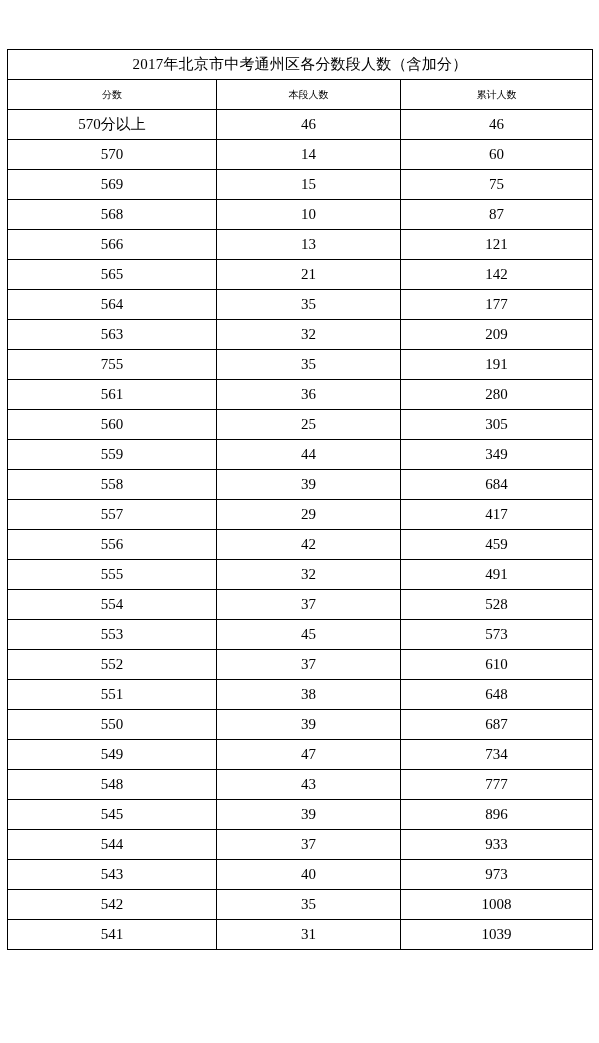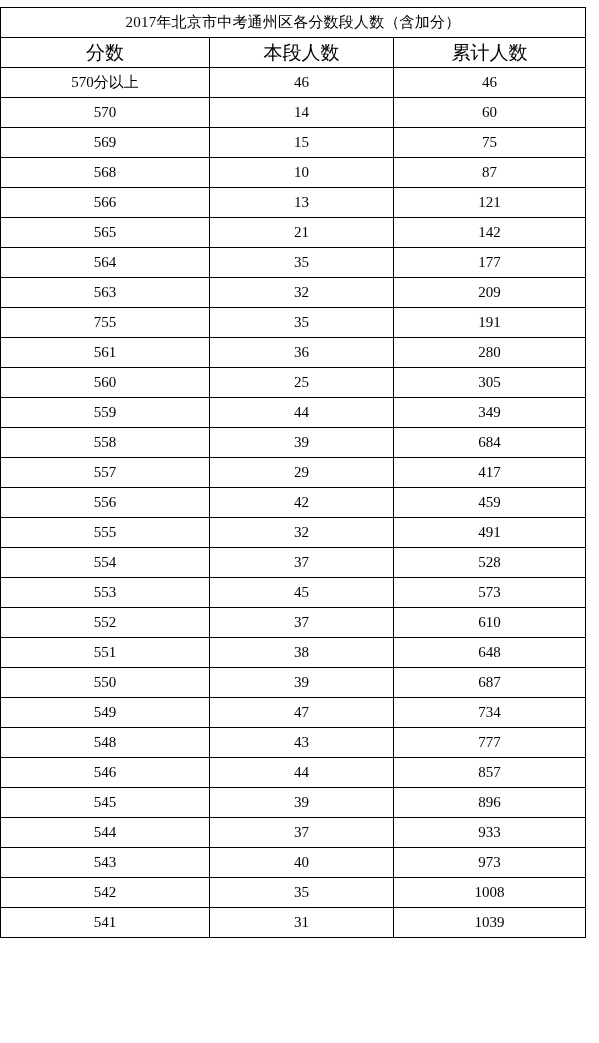--- a/index.html
+++ b/index.html
@@ -8,23 +8,24 @@
     background: #ffffff;
   }
   body {
     width: 599px;
     height: 1043px;
     overflow: hidden;
     font-family: "Liberation Serif", "DejaVu Serif", serif;
     color: #000000;
   }
   #score-table-wrap {
-    padding: 7px 7px 0 0;
+    padding: 7px 7px 0 7px;
     box-sizing: border-box;
     width: 589px;
+    margin-top: 42px;
   }
   table.score-table {
     border-collapse: collapse;
     width: 585px;
     table-layout: fixed;
   }
   table.score-table td,
   table.score-table th {
     border: 1px solid #000000;
     text-align: center;
@@ -42,21 +43,21 @@
 
   tr.title-row td {
     height: 29px;
     line-height: 29px;
     font-size: 15px;
     letter-spacing: 0.2px;
   }
   tr.header-row th {
     height: 29px;
     line-height: 29px;
-    font-size: 19px;
+    font-size: 10px;
   }
   tr.data-row td {
     height: 29px;
     line-height: 29px;
     font-size: 15px;
   }
   .cell-num {
     font-family: "Liberation Serif", "DejaVu Serif", serif;
   }
 </style>
@@ -188,25 +189,20 @@
           <td class="cell-num">549</td>
           <td class="cell-num">47</td>
           <td class="cell-num">734</td>
         </tr>
         <tr class="data-row">
           <td class="cell-num">548</td>
           <td class="cell-num">43</td>
           <td class="cell-num">777</td>
         </tr>
         <tr class="data-row">
-          <td class="cell-num">546</td>
-          <td class="cell-num">44</td>
-          <td class="cell-num">857</td>
-        </tr>
-        <tr class="data-row">
           <td class="cell-num">545</td>
           <td class="cell-num">39</td>
           <td class="cell-num">896</td>
         </tr>
         <tr class="data-row">
           <td class="cell-num">544</td>
           <td class="cell-num">37</td>
           <td class="cell-num">933</td>
         </tr>
         <tr class="data-row">

